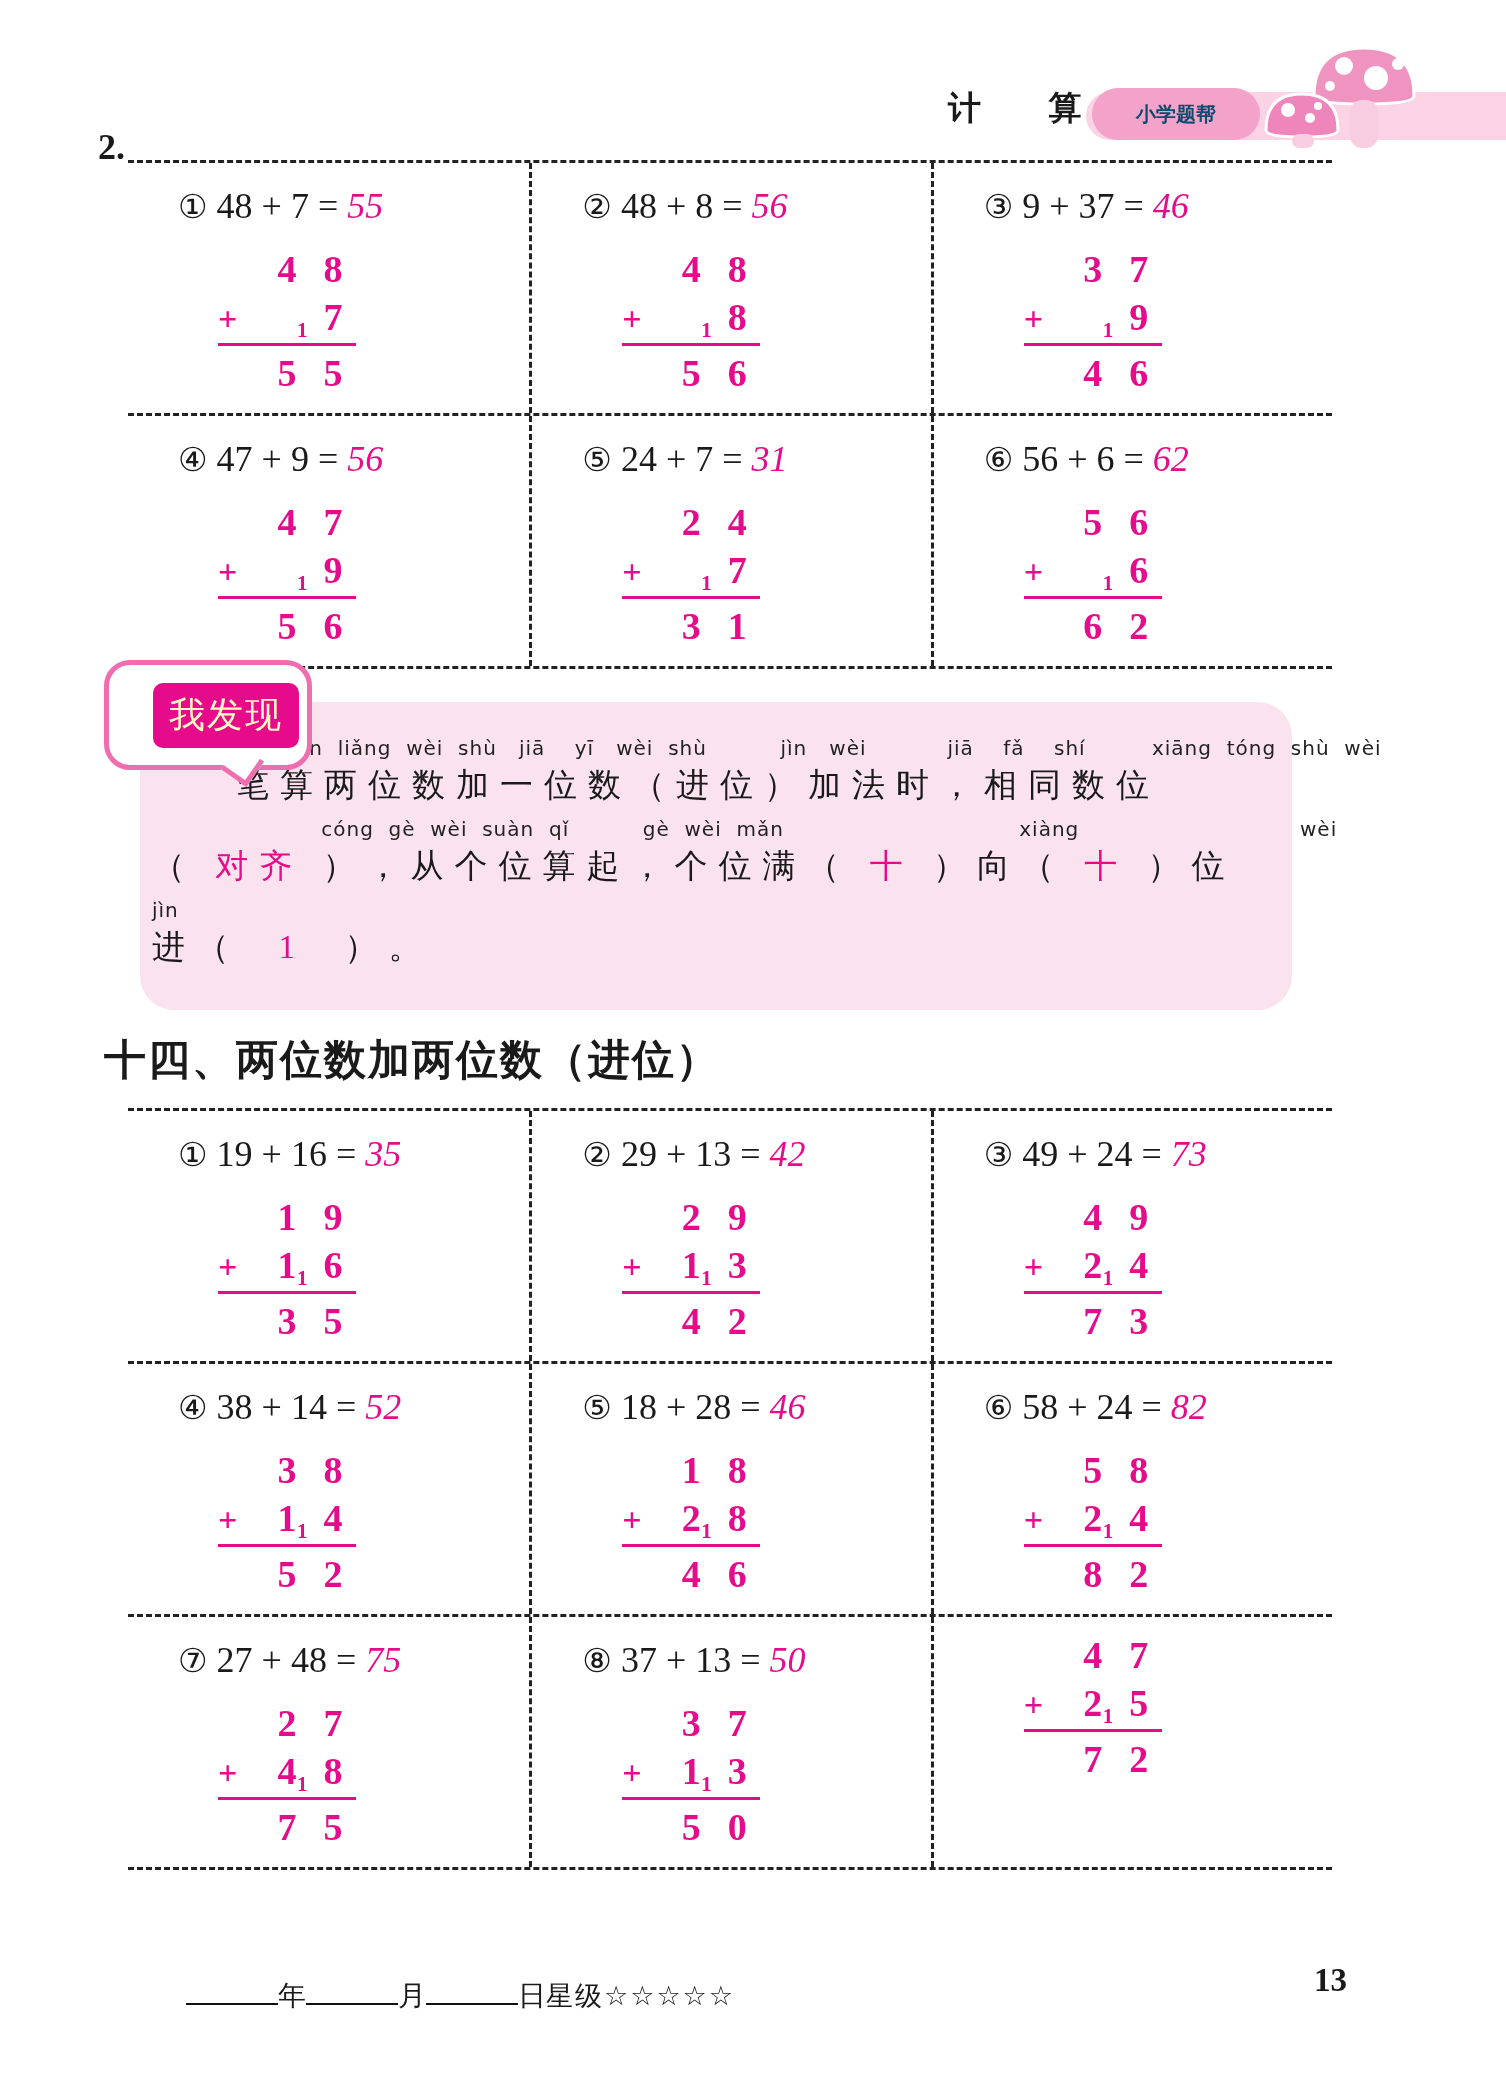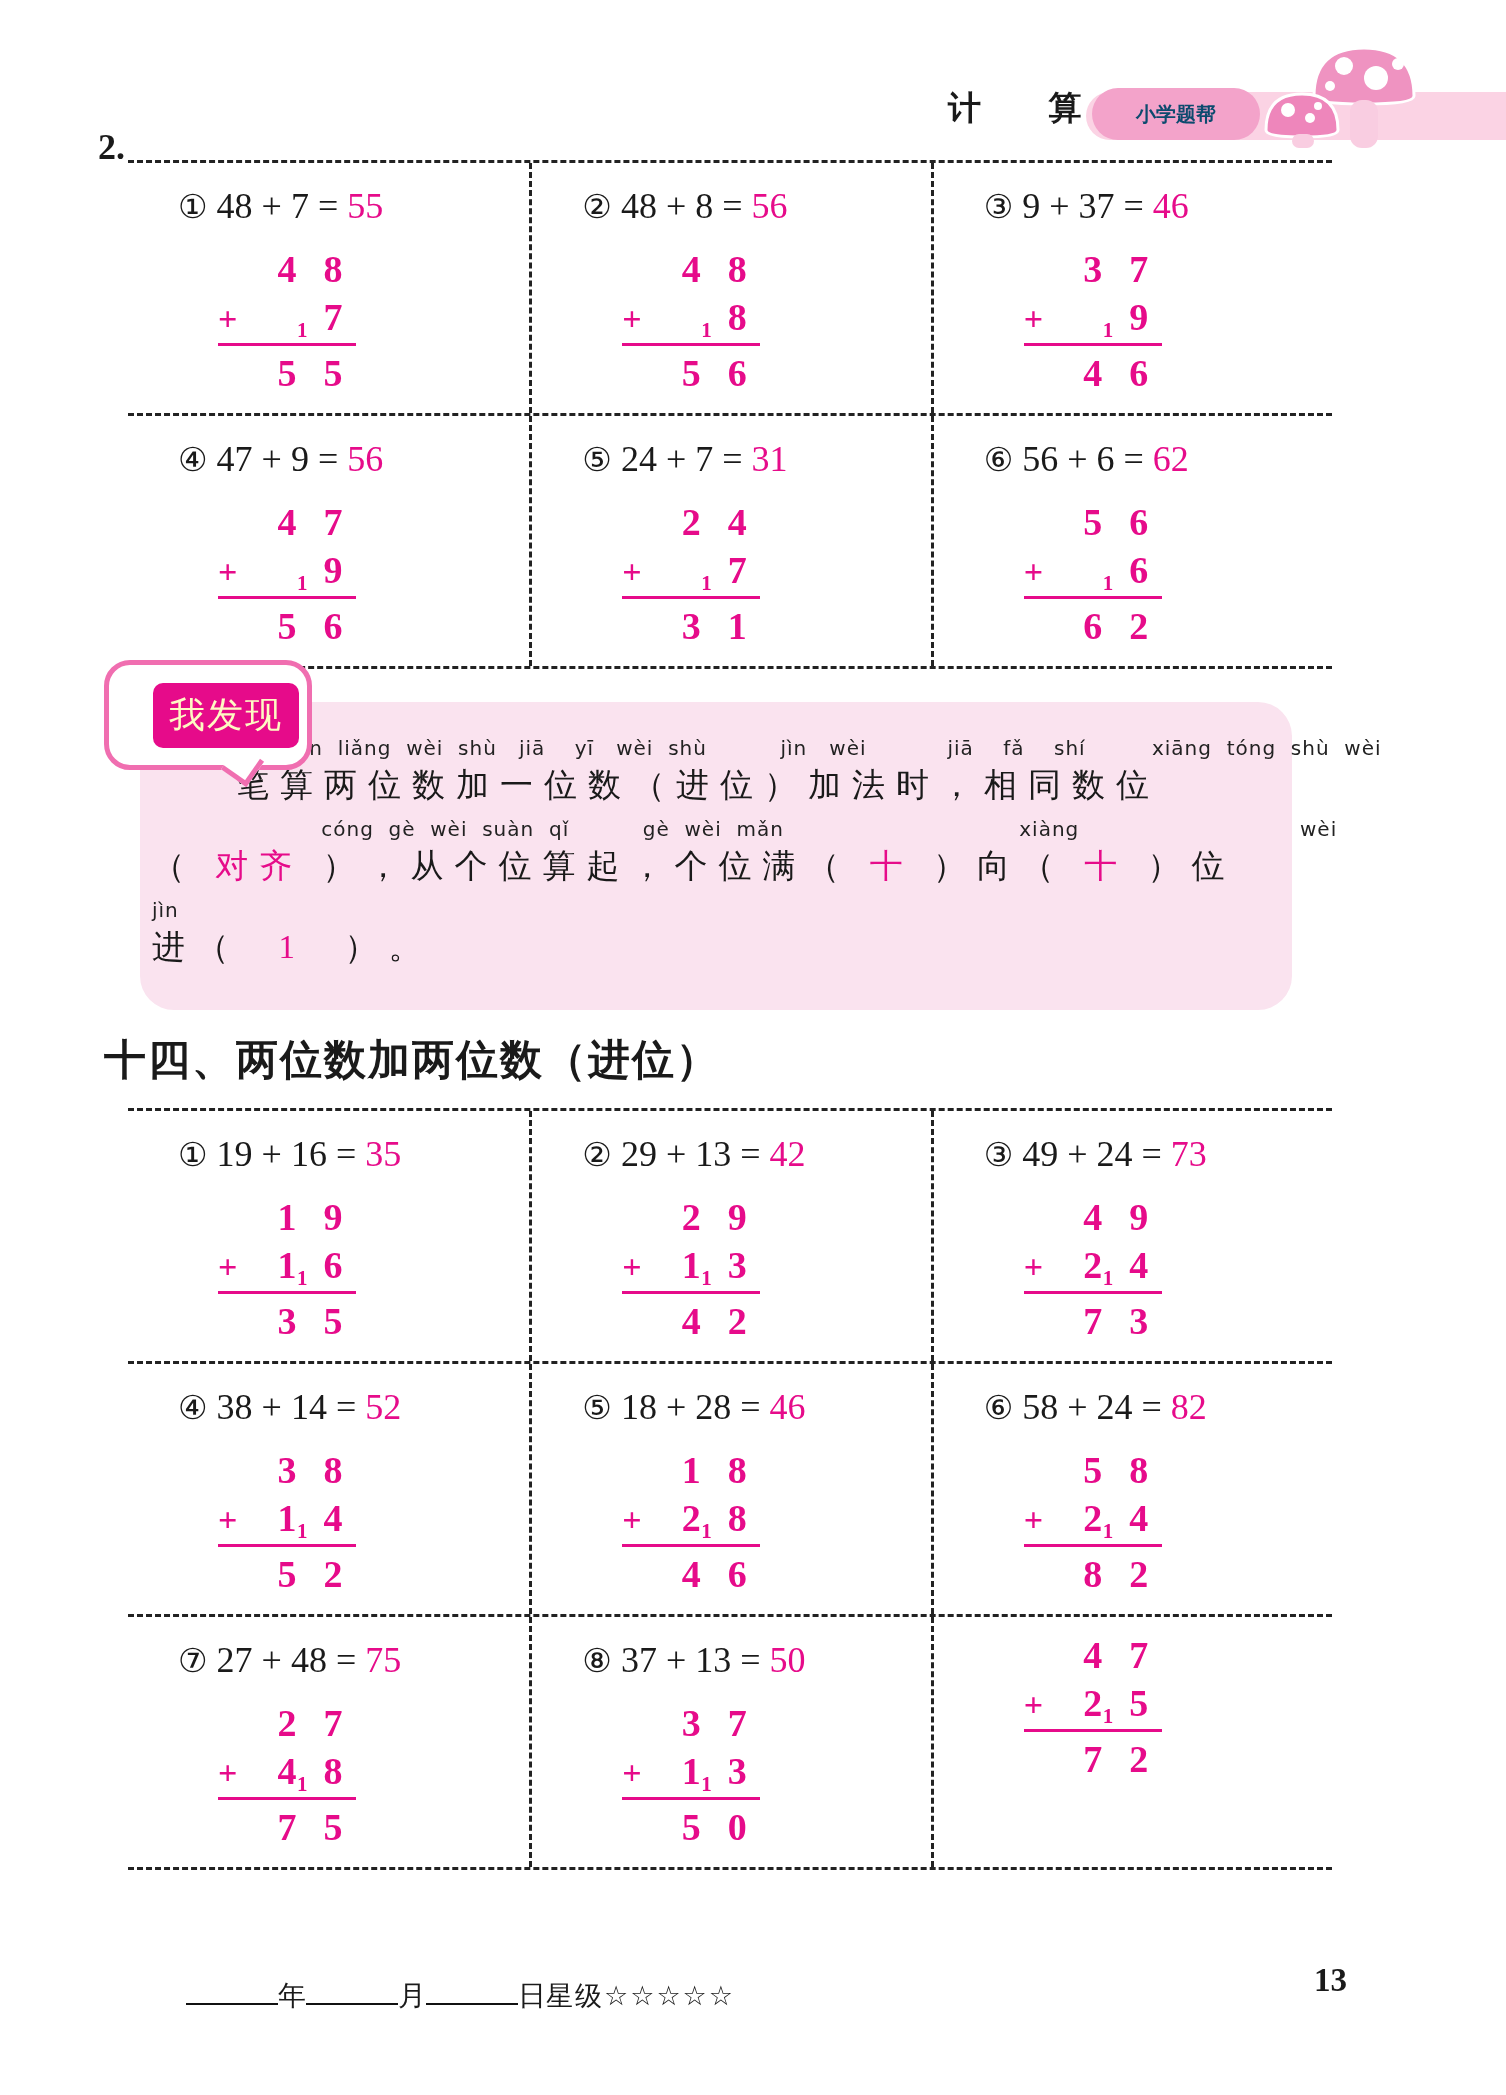--- a/index.html
+++ b/index.html
@@ -19,21 +19,21 @@
   
   .grid{position:absolute;left:128px;width:1204px;border-top:3px dashed #222;border-bottom:3px dashed #222;}
   .grid1{top:160px;} .grid2{top:1108px;}
   .prow{display:flex;}
   .prow + .prow{border-top:3px dashed #222;}
   .pcell{width:33.333%;box-sizing:border-box;padding:14px 0 16px 50px;}
   .grid1 .pcell{min-height:247px;} .grid2 .pcell{min-height:247px;}
   .pcell + .pcell{border-left:3px dashed #222;}
   .eq{font-size:36px;margin:8px 0 18px 0;white-space:nowrap;}
   .circ{font-family:"DejaVu Sans",sans-serif;font-size:33px;}
-  .ans{color:var(--accent);}
+  .ans{color:var(--accent);font-style:italic;}
   .work{margin-left:40px;width:max-content;}
   .wrow{white-space:nowrap;height:48px;}
   .d{display:inline-block;width:46px;text-align:center;font-size:38px;font-weight:bold;
      color:var(--accent);line-height:48px;}
   .plus{display:inline-block;width:46px;font-size:34px;font-weight:bold;color:var(--accent);
         text-align:left;line-height:48px;}
   .underl{border-bottom:3px solid var(--accent);padding-bottom:2px;}
   .sumrow{margin-top:3px;}
   .rel{position:relative;}
   .carry{position:absolute;left:-13px;bottom:0px;font-size:21px;font-weight:bold;

